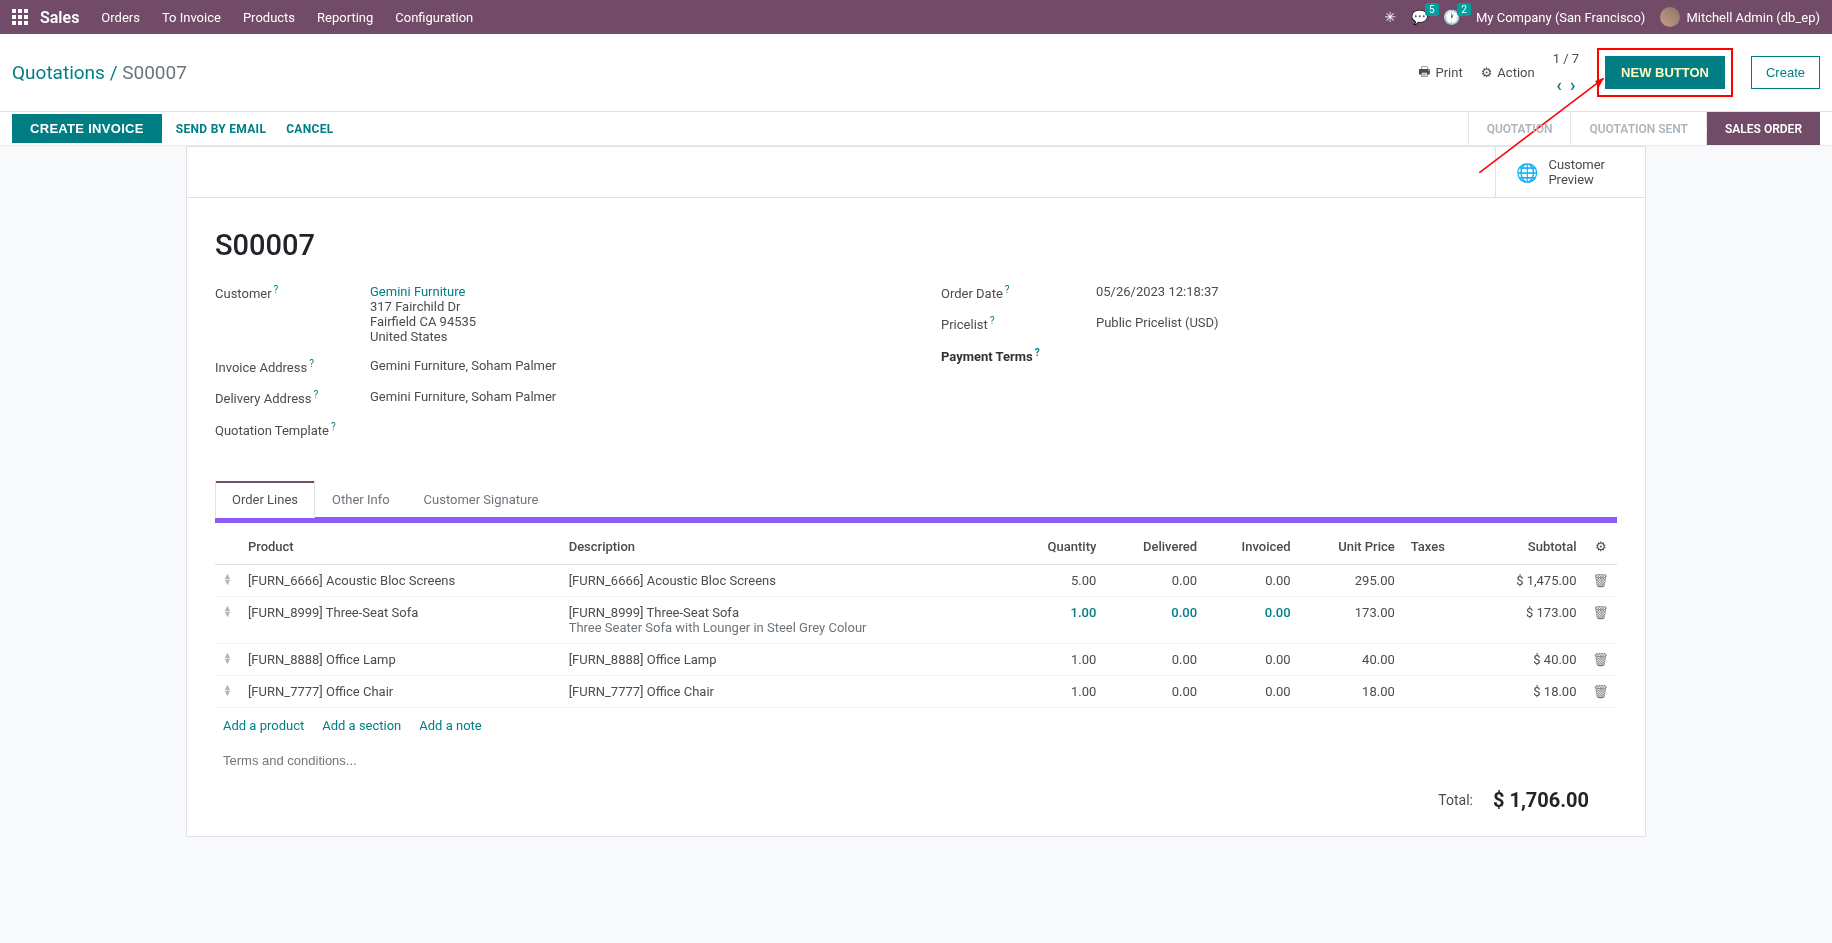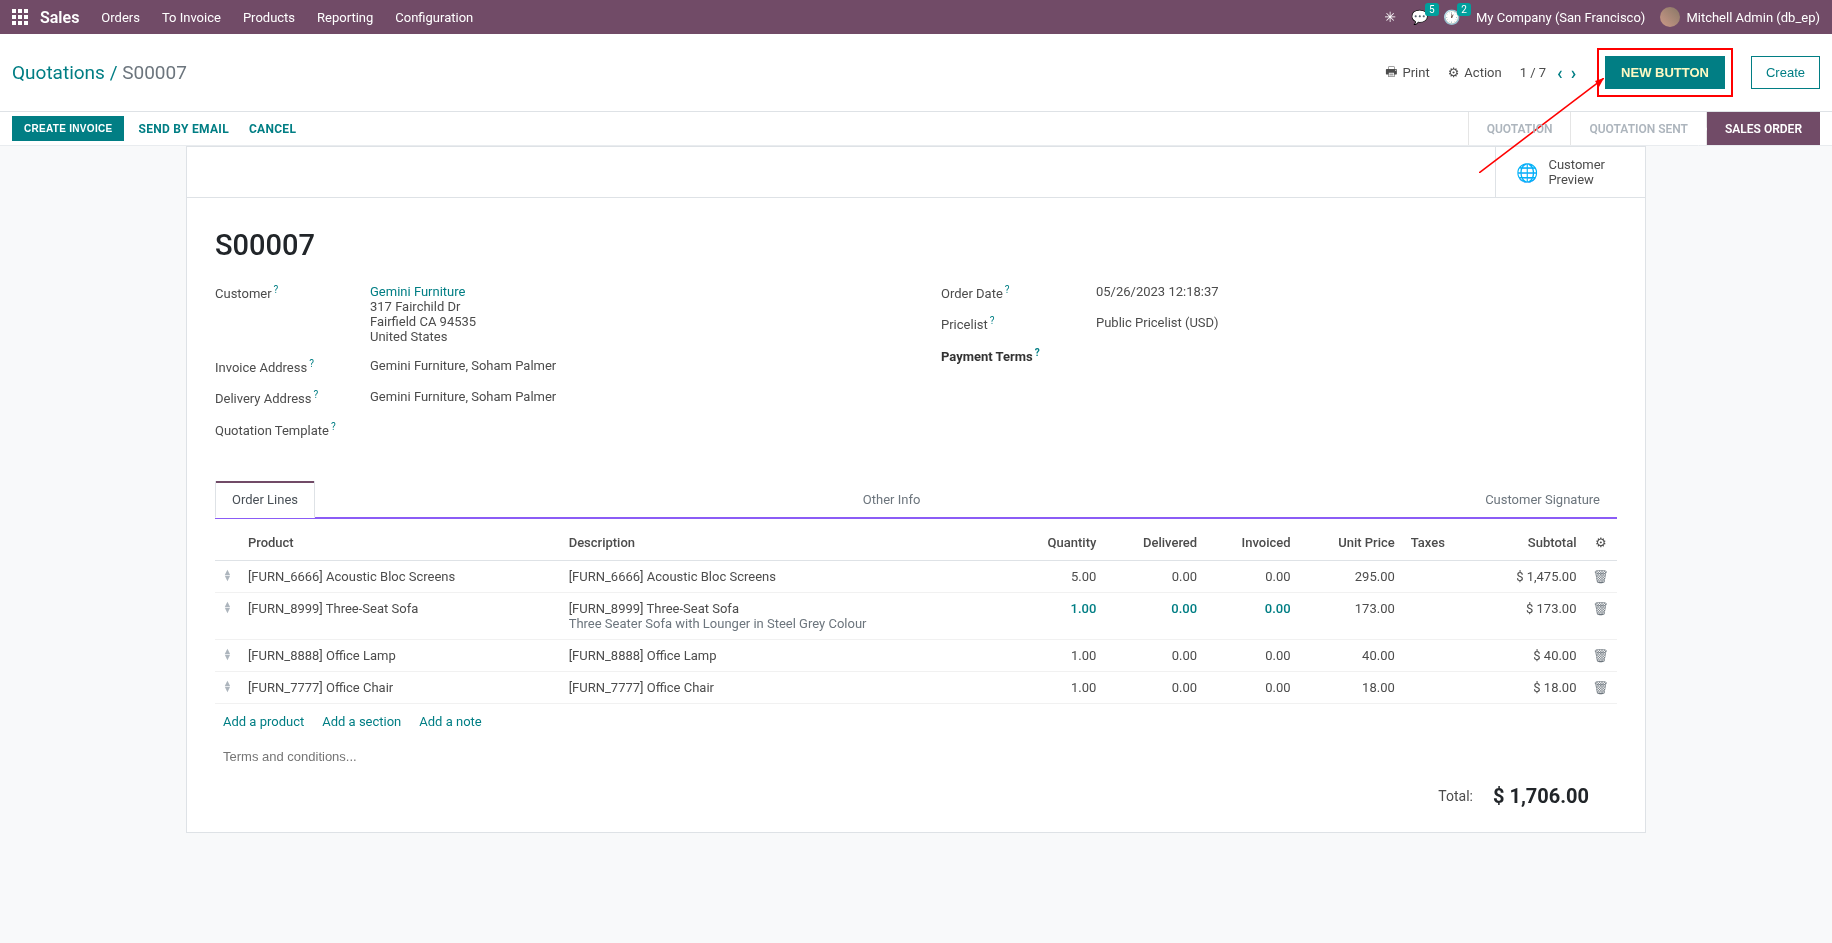--- a/index.html
+++ b/index.html
@@ -19,31 +19,31 @@
 .user-area { display: flex; align-items: center; gap: 6px; }
 .avatar { width: 20px; height: 20px; border-radius: 50%; background: linear-gradient(45deg,#c98,#876); }
 
 
 .control-bar { background: #fff; display: flex; align-items: center; padding: 14px 12px; border-bottom: 1px solid #dee2e6; gap: 20px; }
 .breadcrumb { font-size: 19px; color: #017e84; }
 .breadcrumb .sep { color: #017e84; }
 .breadcrumb .current { color: #6c757d; }
 .control-right { margin-left: auto; display: flex; align-items: center; gap: 18px; }
 .ctrl-link { display: flex; align-items: center; gap: 5px; cursor: pointer; }
-.pager { display: flex; align-items: center; gap: 8px; }
+.pager { display: flex; align-items: center; gap: 8px; flex-direction: column; }
 .pager-arrows { display: flex; gap: 2px; }
 .pager-arrow { font-size: 18px; color: #017e84; cursor: pointer; padding: 0 3px; font-weight: 600; }
 .btn-newbutton { background: #017e84; color: #fef9c3; border: none; padding: 9px 16px; font-size: 13px; font-weight: 600; cursor: pointer; }
 .btn-create { border: 1px solid #017e84; color: #017e84; background: #fff; padding: 8px 14px; font-size: 13px; cursor: pointer; }
 .highlight-box { border: 2px solid red; padding: 6px; display: flex; align-items: center; position: relative; }
 .arrow-line { position: absolute; left: -120px; top: 28px; width: 125px; height: 95px; }
 
 
 .status-bar { background: #fff; display: flex; align-items: center; padding: 0 12px; border-bottom: 1px solid #e9ecef; height: 34px; }
-.btn-primary { background: #017e84; color: #fff; border: none; padding: 7px 12px; font-size: 10px; font-weight: 700; cursor: pointer; margin-right: 14px; letter-spacing: 0.3px; }
+.btn-primary { background: #017e84; color: #fff; border: none; padding: 7px 18px; font-size: 13px; font-weight: 700; cursor: pointer; margin-right: 14px; letter-spacing: 0.3px; }
 .btn-link-bold { color: #017e84; font-weight: 700; font-size: 12px; cursor: pointer; margin-right: 20px; letter-spacing: 0.3px; }
 .status-stages { margin-left: auto; display: flex; height: 100%; }
 .stage { padding: 0 18px; display: flex; align-items: center; font-size: 12px; font-weight: 600; color: #adb5bd; border-left: 1px solid #e5e5e5; position: relative; }
 .stage.active { background: #714B67; color: #fff; }
 .stage.active::before { content: ''; position: absolute; left: -9px; top: 0; width: 0; height: 0; border-top: 17px solid transparent; border-bottom: 17px solid transparent; border-left: 9px solid #fff; }
 
 
 .form-container { max-width: 1460px; margin: 0 auto 24px; background: #fff; border: 1px solid #dee2e6; }
 .btn-box { display: flex; justify-content: flex-end; border-bottom: 1px solid #dee2e6; }
 .stat-btn { border-left: 1px solid #dee2e6; padding: 10px 20px; display: flex; align-items: center; gap: 10px; cursor: pointer; min-width: 150px; }
@@ -53,21 +53,21 @@
 .so-title { font-size: 29px; font-weight: 500; color: #212529; margin: 6px 0 22px; }
 .fields-grid { display: flex; gap: 50px; }
 .field-col { flex: 1; }
 .field-row { display: flex; margin-bottom: 14px; align-items: flex-start; }
 .field-label { width: 155px; color: #4c4c4c; flex-shrink: 0; }
 .field-label sup, .helpmark { color: #017e84; font-size: 10px; margin-left: 2px; vertical-align: super; cursor: help; }
 .field-value { color: #4c4c4c; }
 .field-label.bold { font-weight: 700; color: #333; }
 
 
-.tabs { display: flex; border-bottom: 2px solid #8b5cf6; margin-top: 28px; justify-content: space-between; }
+.tabs { display: flex; border-bottom: 6px solid #8b5cf6; margin-top: 28px; }
 .tab { padding: 10px 16px; border: 1px solid transparent; cursor: pointer; color: #6c757d; position: relative; top: 1px; }
 .tab.active { border: 1px solid #dee2e6; border-bottom-color: #fff; border-top: 1px solid #dee2e6; color: #495057; background: #fff; }
 .tab.active::before { content: ''; position: absolute; top: -1px; left: 0; right: 0; height: 2px; background: #714B67; }
 
 
 .lines-table { width: 100%; border-collapse: collapse; margin-top: 6px; }
 .lines-table th { text-align: left; padding: 10px 8px; font-weight: 500; border-bottom: 1px solid #dee2e6; color: #4c4c4c; }
 .lines-table th.num, .lines-table td.num { text-align: right; }
 .lines-table td { padding: 8px 8px; border-bottom: 1px solid #f1f1f1; vertical-align: top; }
 .drag-handle { color: #adb5bd; cursor: move; font-size: 11px; }

